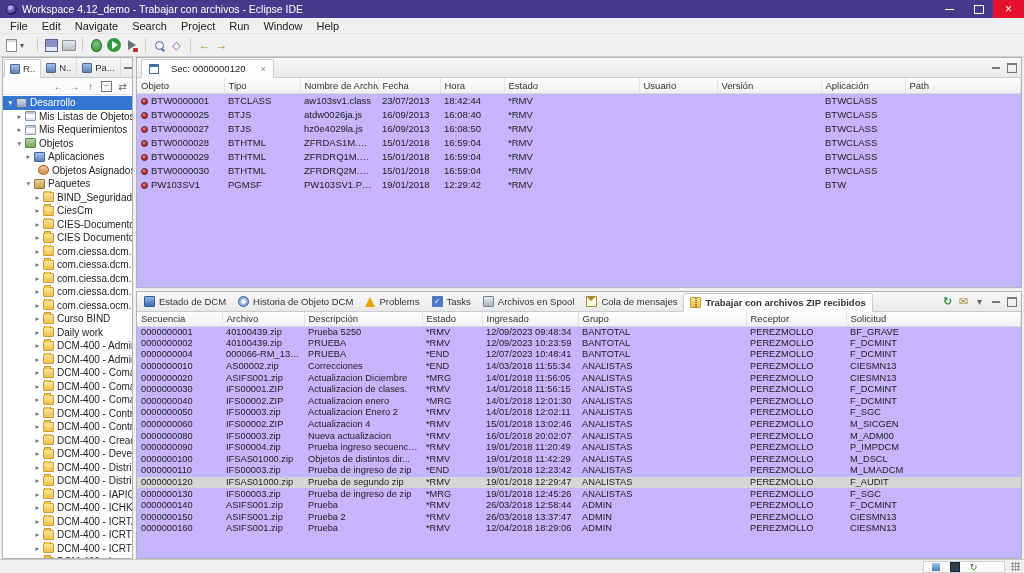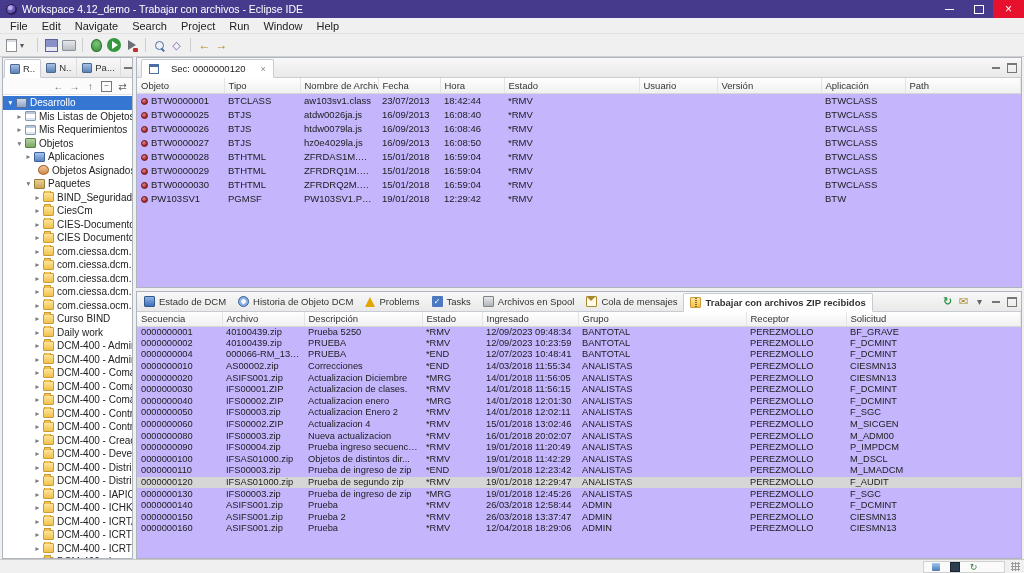--- a/index.html
+++ b/index.html
@@ -451,32 +451,20 @@
                   <td></td>
                   <td>BTWCLASS</td>
                   <td></td>
                 </tr>
                 <tr class="">
                   <td><span class="row-icon"></span>BTW0000025</td>
                   <td>BTJS</td>
                   <td>atdw0026ja.js</td>
                   <td>16/09/2013</td>
                   <td>16:08:40</td>
-                  <td>*RMV</td>
-                  <td></td>
-                  <td></td>
-                  <td>BTWCLASS</td>
-                  <td></td>
-                </tr>
-                <tr class="">
-                  <td><span class="row-icon"></span>BTW0000026</td>
-                  <td>BTJS</td>
-                  <td>htdw0079la.js</td>
-                  <td>16/09/2013</td>
-                  <td>16:08:46</td>
                   <td>*RMV</td>
                   <td></td>
                   <td></td>
                   <td>BTWCLASS</td>
                   <td></td>
                 </tr>
                 <tr class="">
                   <td><span class="row-icon"></span>BTW0000027</td>
                   <td>BTJS</td>
                   <td>hz0e4029la.js</td>

